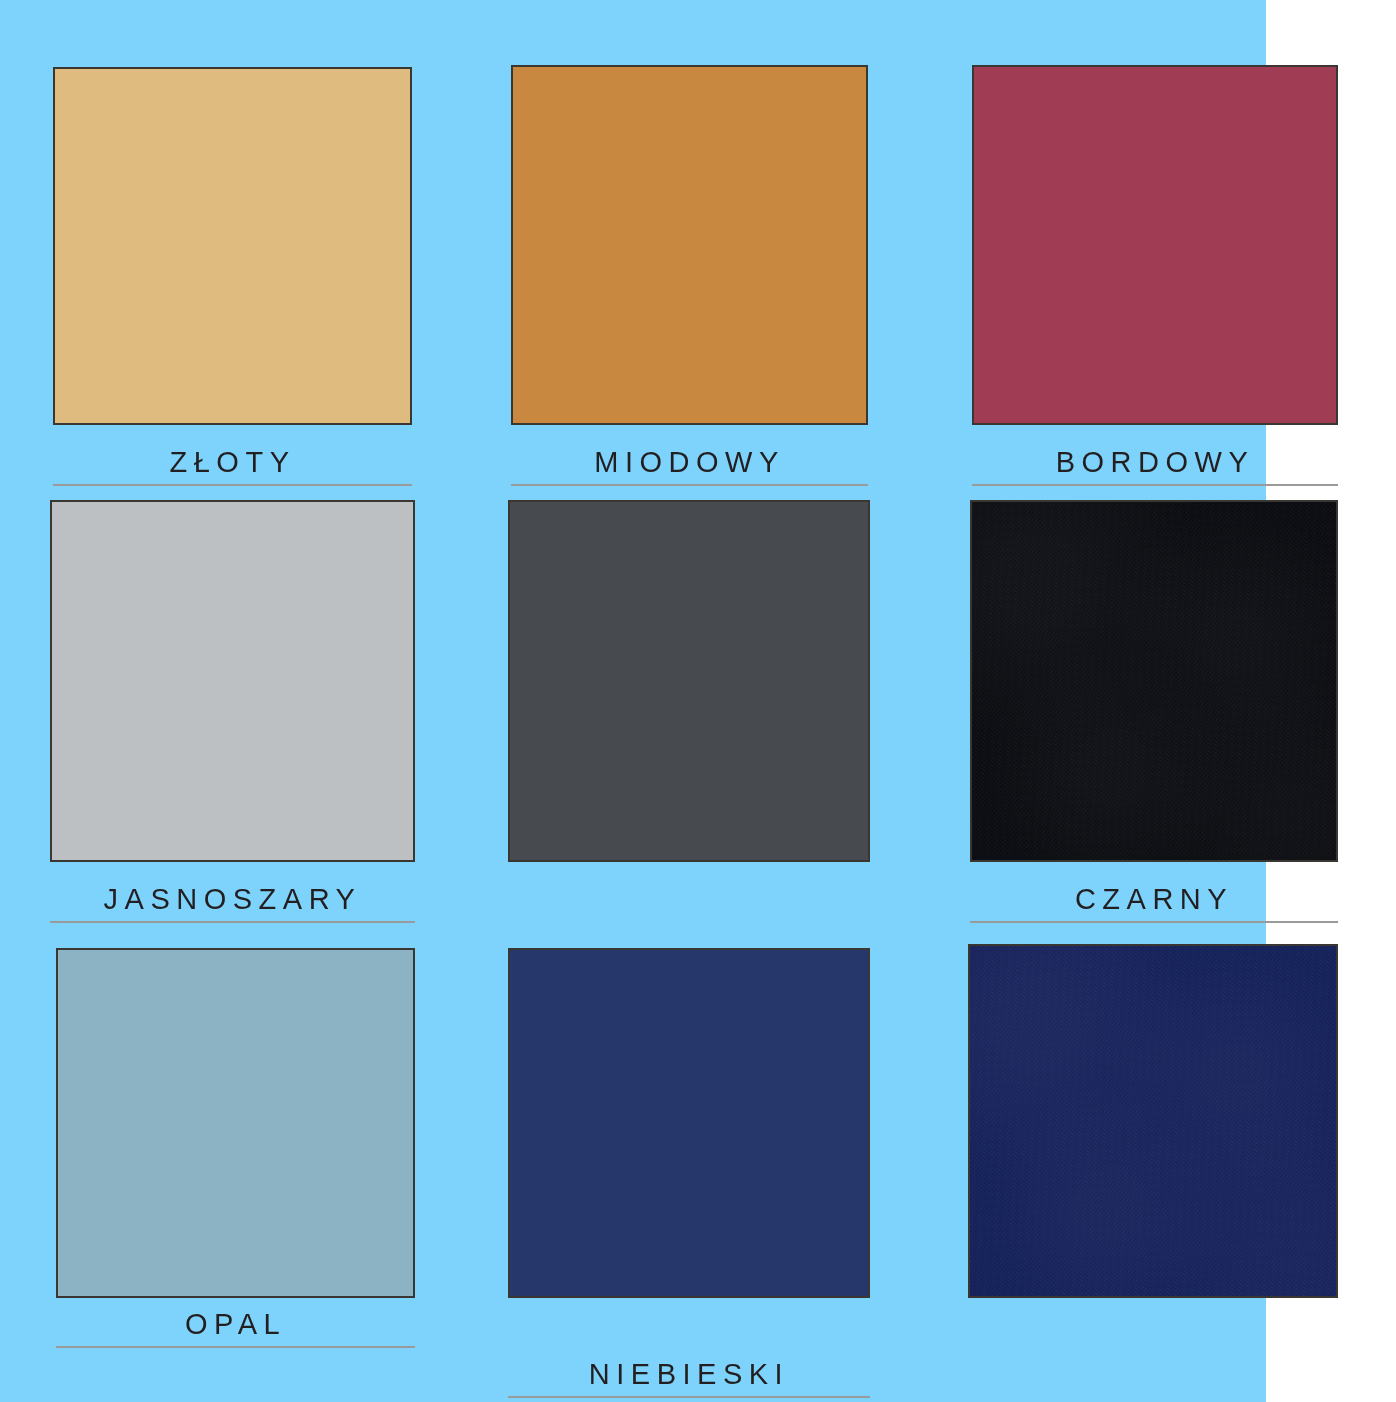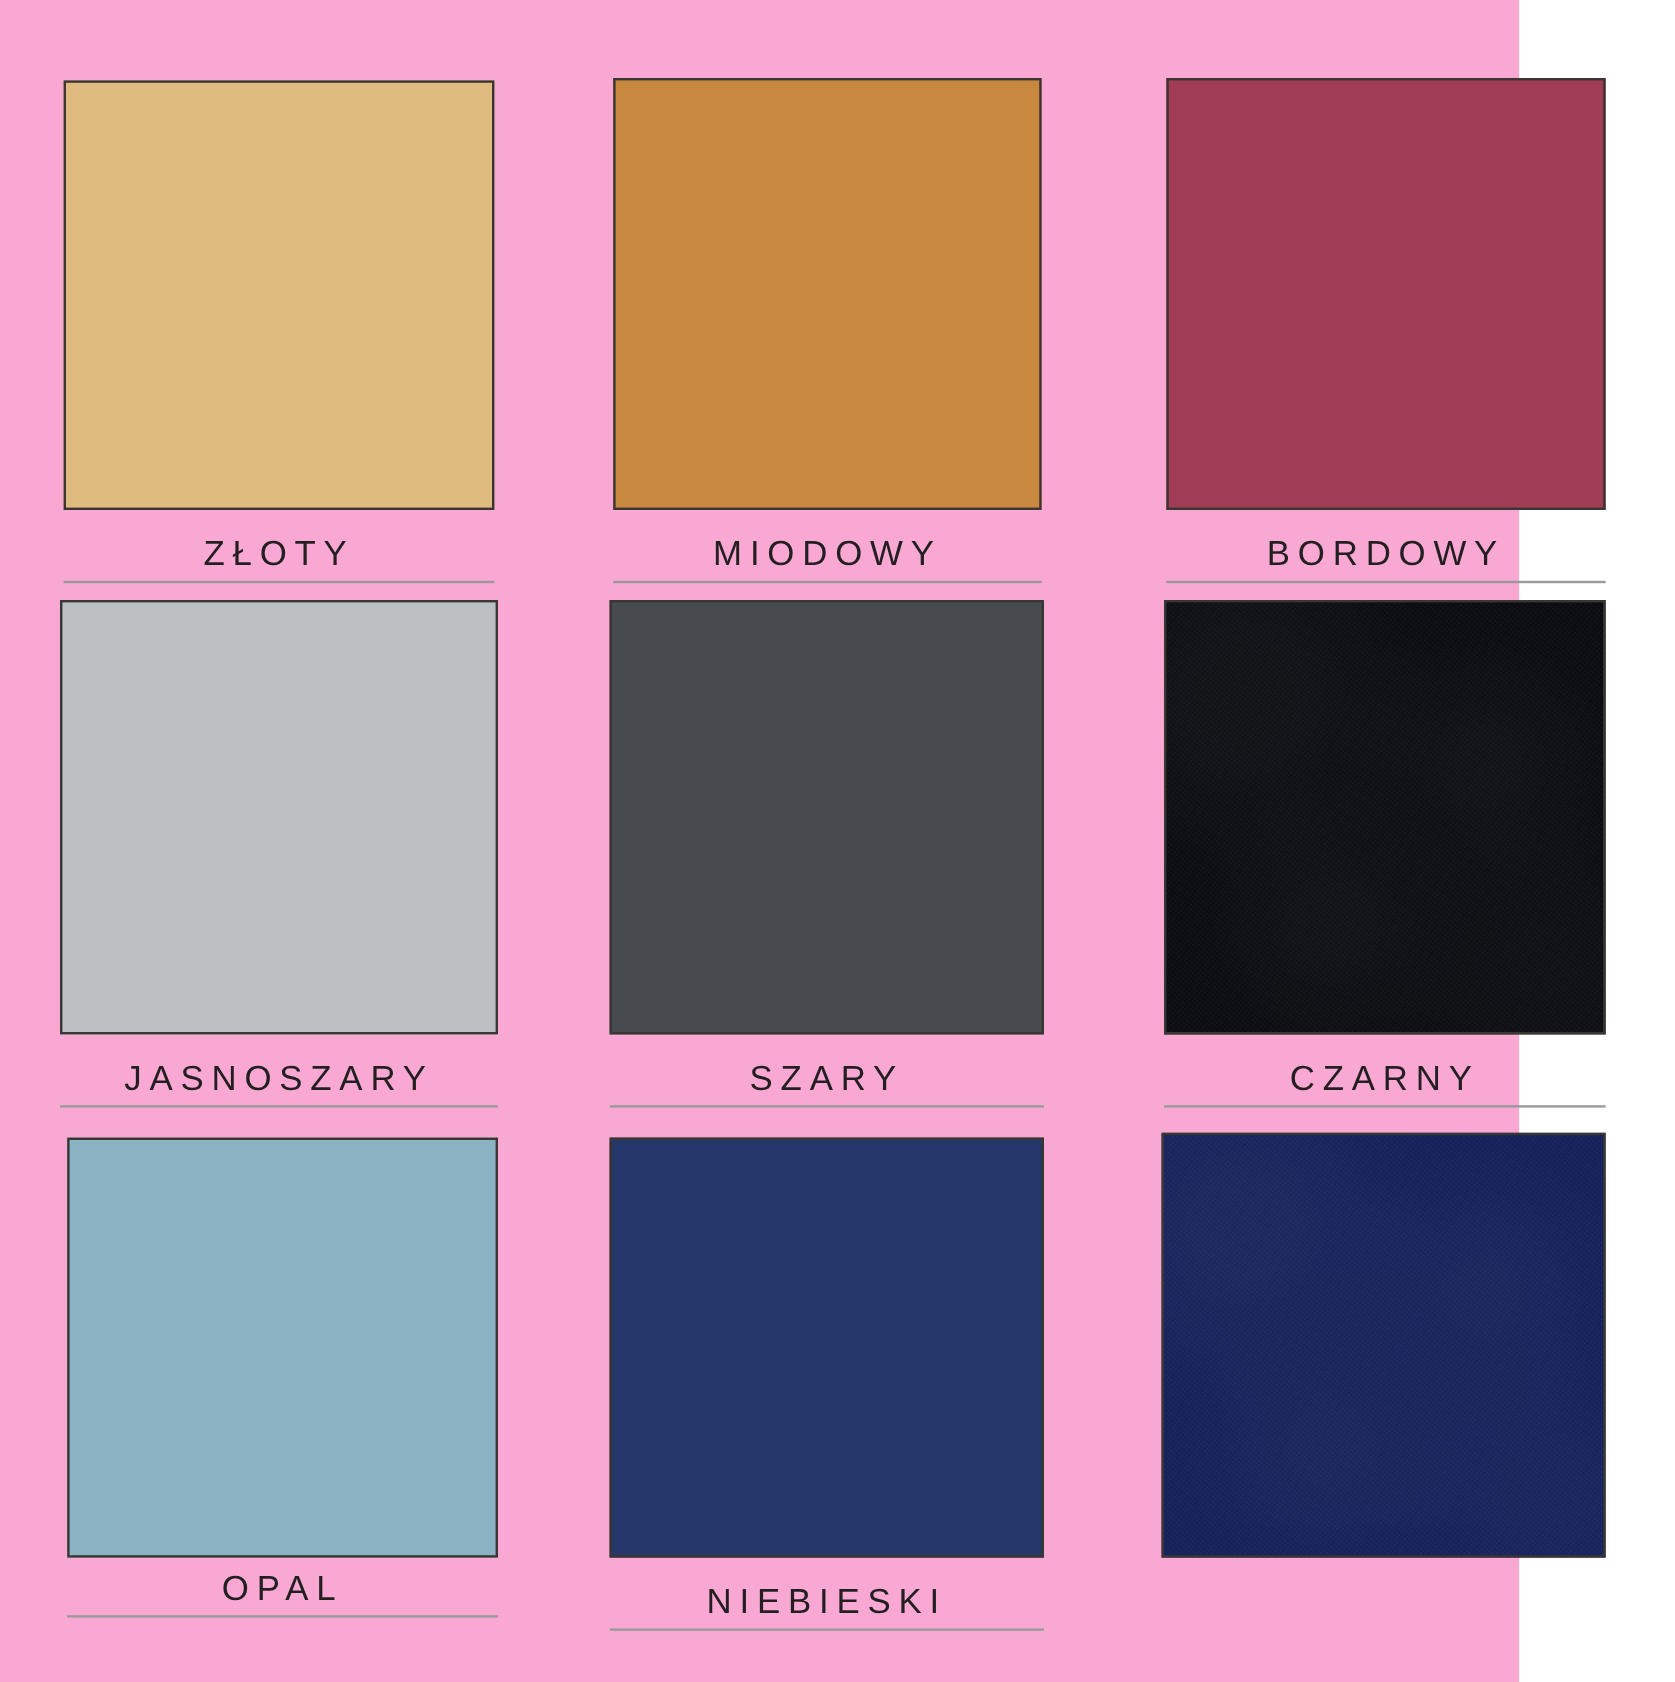--- a/index.html
+++ b/index.html
@@ -11,21 +11,21 @@
   body {
     width: 1396px;
     height: 1402px;
     font-family: "Liberation Sans", sans-serif;
     overflow: hidden;
   }
   .palette {
     position: relative;
     width: 1266px;
     height: 1402px;
-    background: #f9a8d4;
+    background: #7dd3fc;
   }
   .swatch-cell {
     position: absolute;
     display: flex;
     flex-direction: column;
     align-items: center;
   }
   .swatch-chip {
     box-sizing: border-box;
     border: 2px solid #3a3632;
@@ -106,44 +106,41 @@
       </div>
     <div class="swatch-label-wrap" style="width:366px;">
       <span class="swatch-label">BORDOWY</span>
     </div>
   </div>
 
   <div class="swatch-cell" style="left:508px; top:500px;">
     <div class="swatch-chip" style="width:362px; height:362px; background:#474a4e;">
         <span class="tex"></span>
       </div>
-    <div class="swatch-label-wrap" style="width:362px;">
-      <span class="swatch-label">SZARY</span>
-    </div>
   </div>
 
   <div class="swatch-cell" style="left:970px; top:500px;">
     <div class="swatch-chip textured" style="width:368px; height:362px; background:#0b0d12;">
         <span class="tex"></span>
       </div>
     <div class="swatch-label-wrap" style="width:368px;">
       <span class="swatch-label">CZARNY</span>
     </div>
   </div>
 
   <div class="swatch-cell" style="left:56px; top:948px;">
     <div class="swatch-chip" style="width:359px; height:350px; background:#8cb3c4;">
         <span class="tex"></span>
       </div>
     <div class="swatch-label-wrap" style="width:359px;margin-top:11px;">
       <span class="swatch-label">OPAL</span>
     </div>
   </div>
 
-  <div class="swatch-cell" style="left:508px; top:948px;">
+  <div class="swatch-cell" style="left:508px; top:948px;gap:39px;">
     <div class="swatch-chip" style="width:362px; height:350px; background:#26376b;">
         <span class="tex"></span>
       </div>
     <div class="swatch-label-wrap" style="width:362px;">
       <span class="swatch-label">NIEBIESKI</span>
     </div>
   </div>
 
   <div class="swatch-cell" style="left:968px; top:944px;">
     <div class="swatch-chip textured" style="width:370px; height:354px; background:#16225c;">

